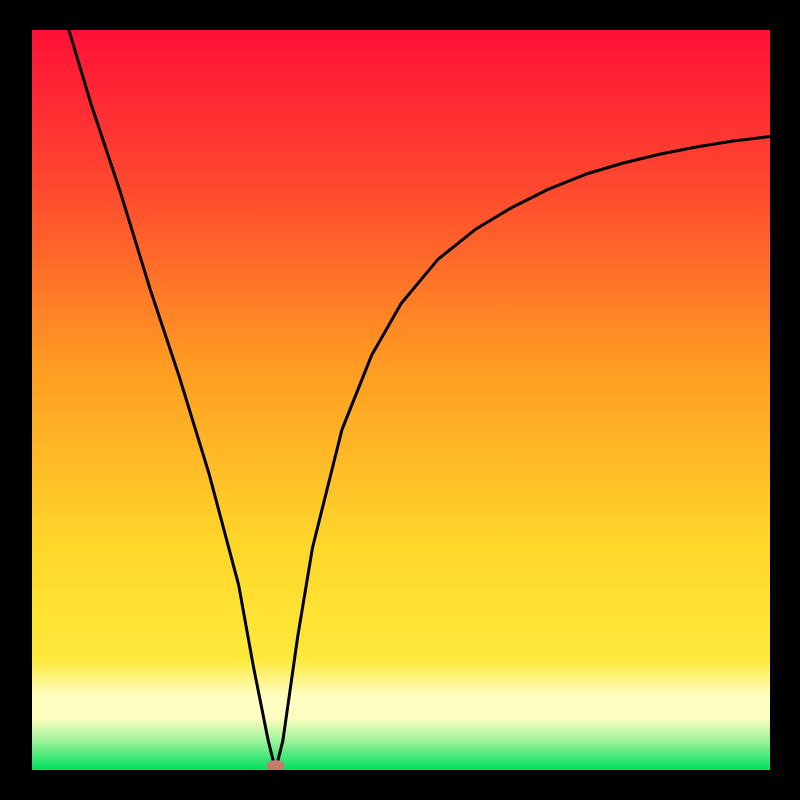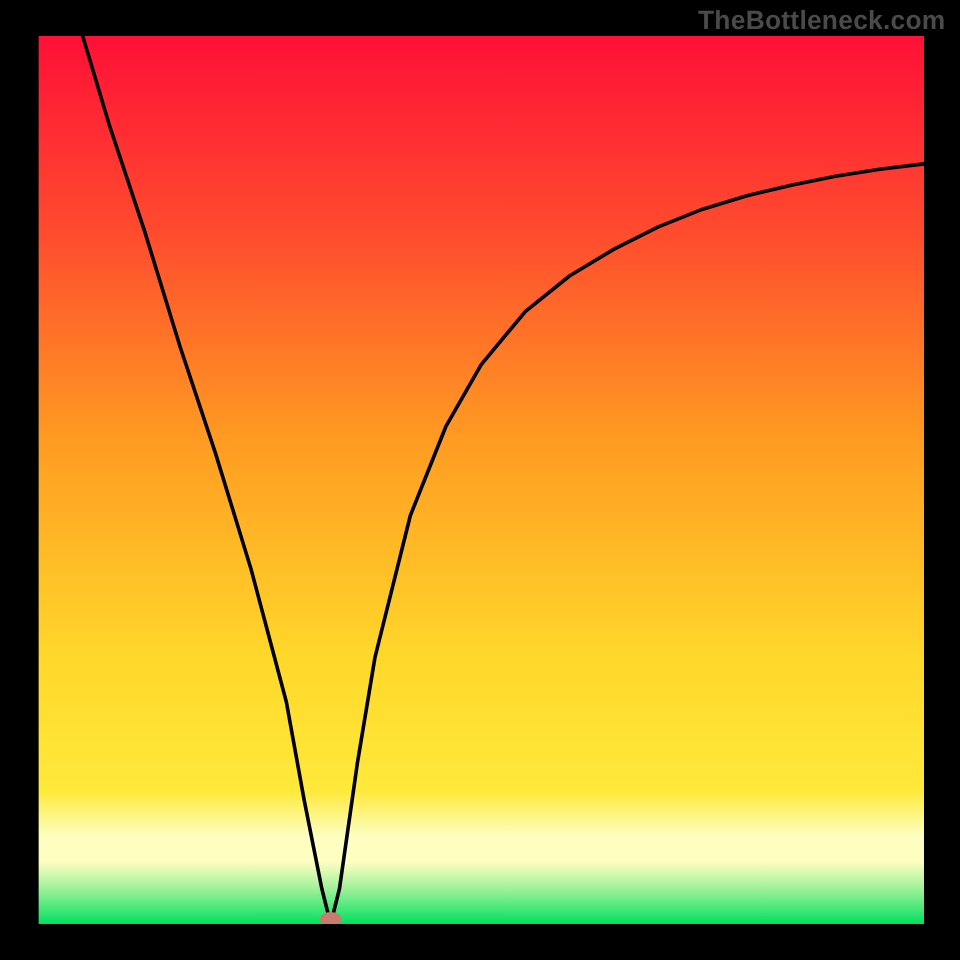--- a/index.html
+++ b/index.html
@@ -39,21 +39,20 @@
     display: block;
     width: 100%;
     height: 100%;
   }
 </style>
 </head>
 <body>
 
 <div class="frame">
 
-  <div class="watermark">TheBottleneck.com</div>
 
   <div class="plot-wrap">
     <svg id="chart-svg" viewBox="0 0 738 740" preserveAspectRatio="none">
       <defs>
         <linearGradient id="bg-grad" x1="0" y1="0" x2="0" y2="1">
           <stop id="g0" offset="0%" stop-color="#ff1037"></stop>
           <stop id="g1" offset="22%" stop-color="#ff4b2e"></stop>
           <stop id="g2" offset="45%" stop-color="#ff9a22"></stop>
           <stop id="g3" offset="70%" stop-color="#ffd82a"></stop>
           <stop id="g4" offset="85%" stop-color="#ffe93b"></stop>

